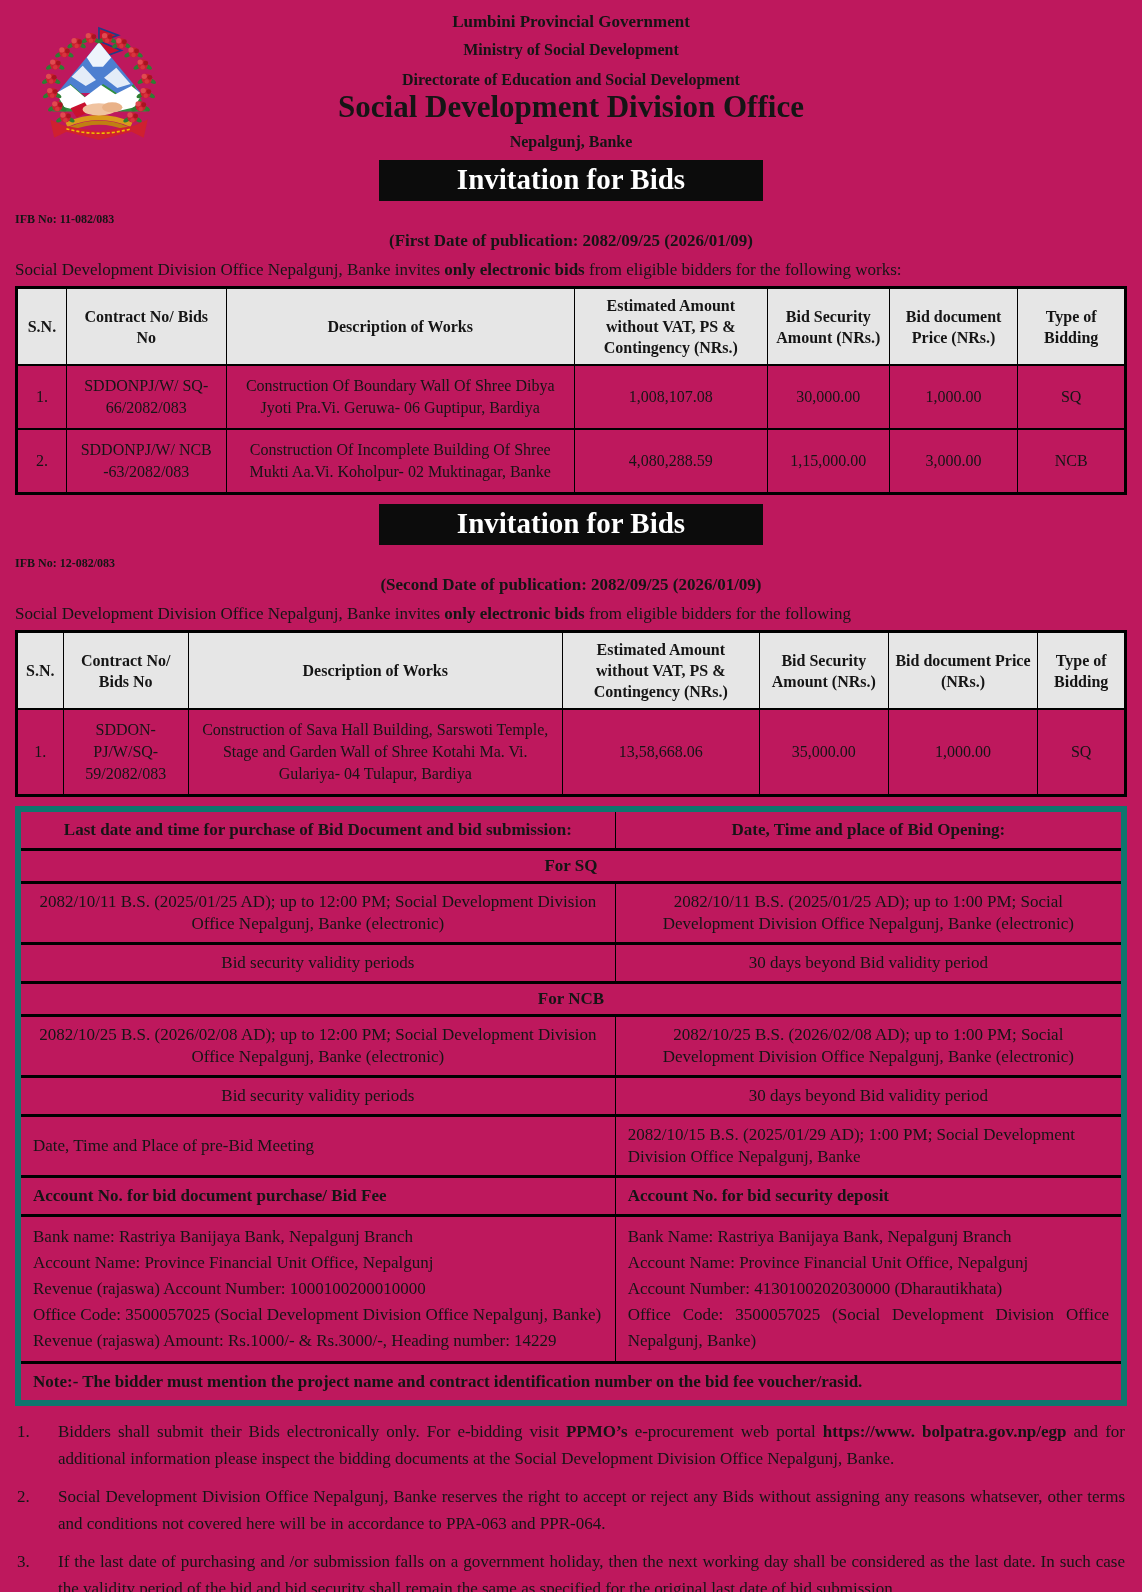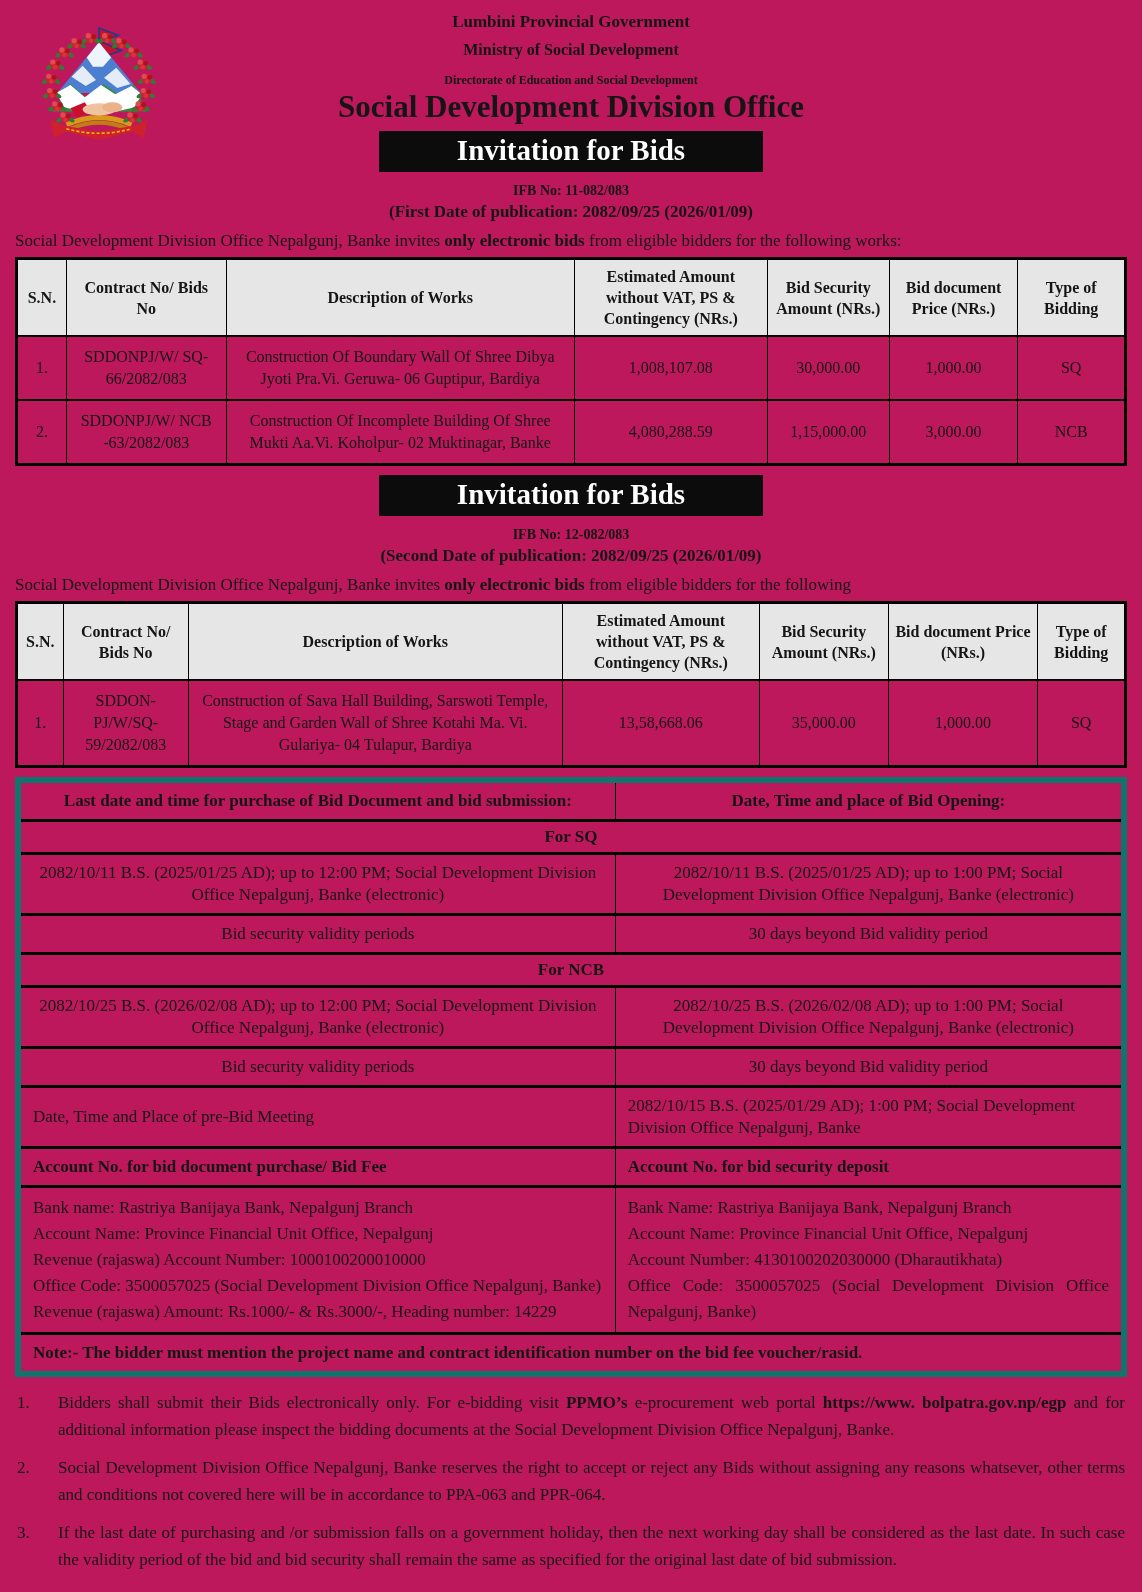--- a/index.html
+++ b/index.html
@@ -8,31 +8,31 @@
   .page {
     width:1142px; height:1592px; margin:0 auto; background:#be185d;
     padding:6px 15px 4px 15px; overflow:hidden; position:relative;
   }
 
   
   .doc-header { position:relative; text-align:center; }
   .emblem { position:absolute; left:20px; top:20px; width:132px; height:120px; }
   .hline1 { font-size:17px; font-weight:bold; line-height:24px; padding-top:4px; }
   .hline2 { font-size:16px; font-weight:bold; line-height:22px; margin-top:5px; }
-  .hline3 { font-size:12px; font-weight:bold; line-height:20px; margin-top:9px; }
+  .hline3 { font-size:16px; font-weight:bold; line-height:20px; margin-top:9px; }
   .htitle { font-size:31px; font-weight:bold; line-height:34px; }
   .hloc   { font-size:16px; font-weight:bold; line-height:22px; margin-top:7px; }
 
   
   .banner {
     width:384px; margin:7px auto 0 auto; background:#0c0c0c; color:#fff;
     font-size:29px; font-weight:bold; text-align:center; padding:3px 0 6px 0;
     line-height:32px;
   }
-  .ifb-no  { text-align:center; font-size:14px; font-weight:bold; margin-top:8px; line-height:21px; }
+  .ifb-no  { text-align:left; font-size:12px; font-weight:bold; margin-top:8px; line-height:21px; }
   .pub-line{ text-align:center; font-size:17px; font-weight:bold; line-height:21px; }
   .intro   { font-size:17px; margin-top:7px; line-height:23px; }
 
   
   table { border-collapse:collapse; width:100%; }
   .bids-table { margin-top:5px; border:3px solid #000; }
   .bids-table th, .bids-table td {
     border-left:1px solid #000; border-right:1px solid #000;
     border-top:2px solid #000; border-bottom:2px solid #000;
     text-align:center; vertical-align:middle; padding:6px 6px;
@@ -117,20 +117,21 @@
         <use href="#flower" x="20" y="79"></use>
           <use href="#flower" x="102" y="79"></use>
         <use href="#flower" x="28" y="90"></use>
           <use href="#flower" x="94" y="90"></use>
       </svg>
     </div>
     <div class="hline1">Lumbini Provincial Government</div>
     <div class="hline2">Ministry of Social Development</div>
     <div class="hline3">Directorate of Education and Social Development</div>
     <div class="htitle">Social Development Division Office</div>
+    <div class="hloc">Nepalgunj, Banke</div>
   </div>
 
   <div class="banner">Invitation for Bids</div>
   <div class="ifb-no">IFB No: 11-082/083</div>
   <div class="pub-line">(First Date of publication: 2082/09/25 (2026/01/09)</div>
   <p class="intro"><span>Social Development Division Office Nepalgunj, Banke invites </span><b>only electronic bids</b><span> from eligible bidders for the following works:</span></p>
 
   <table class="bids-table">
     <colgroup>
       <col style="width:4.5%">

